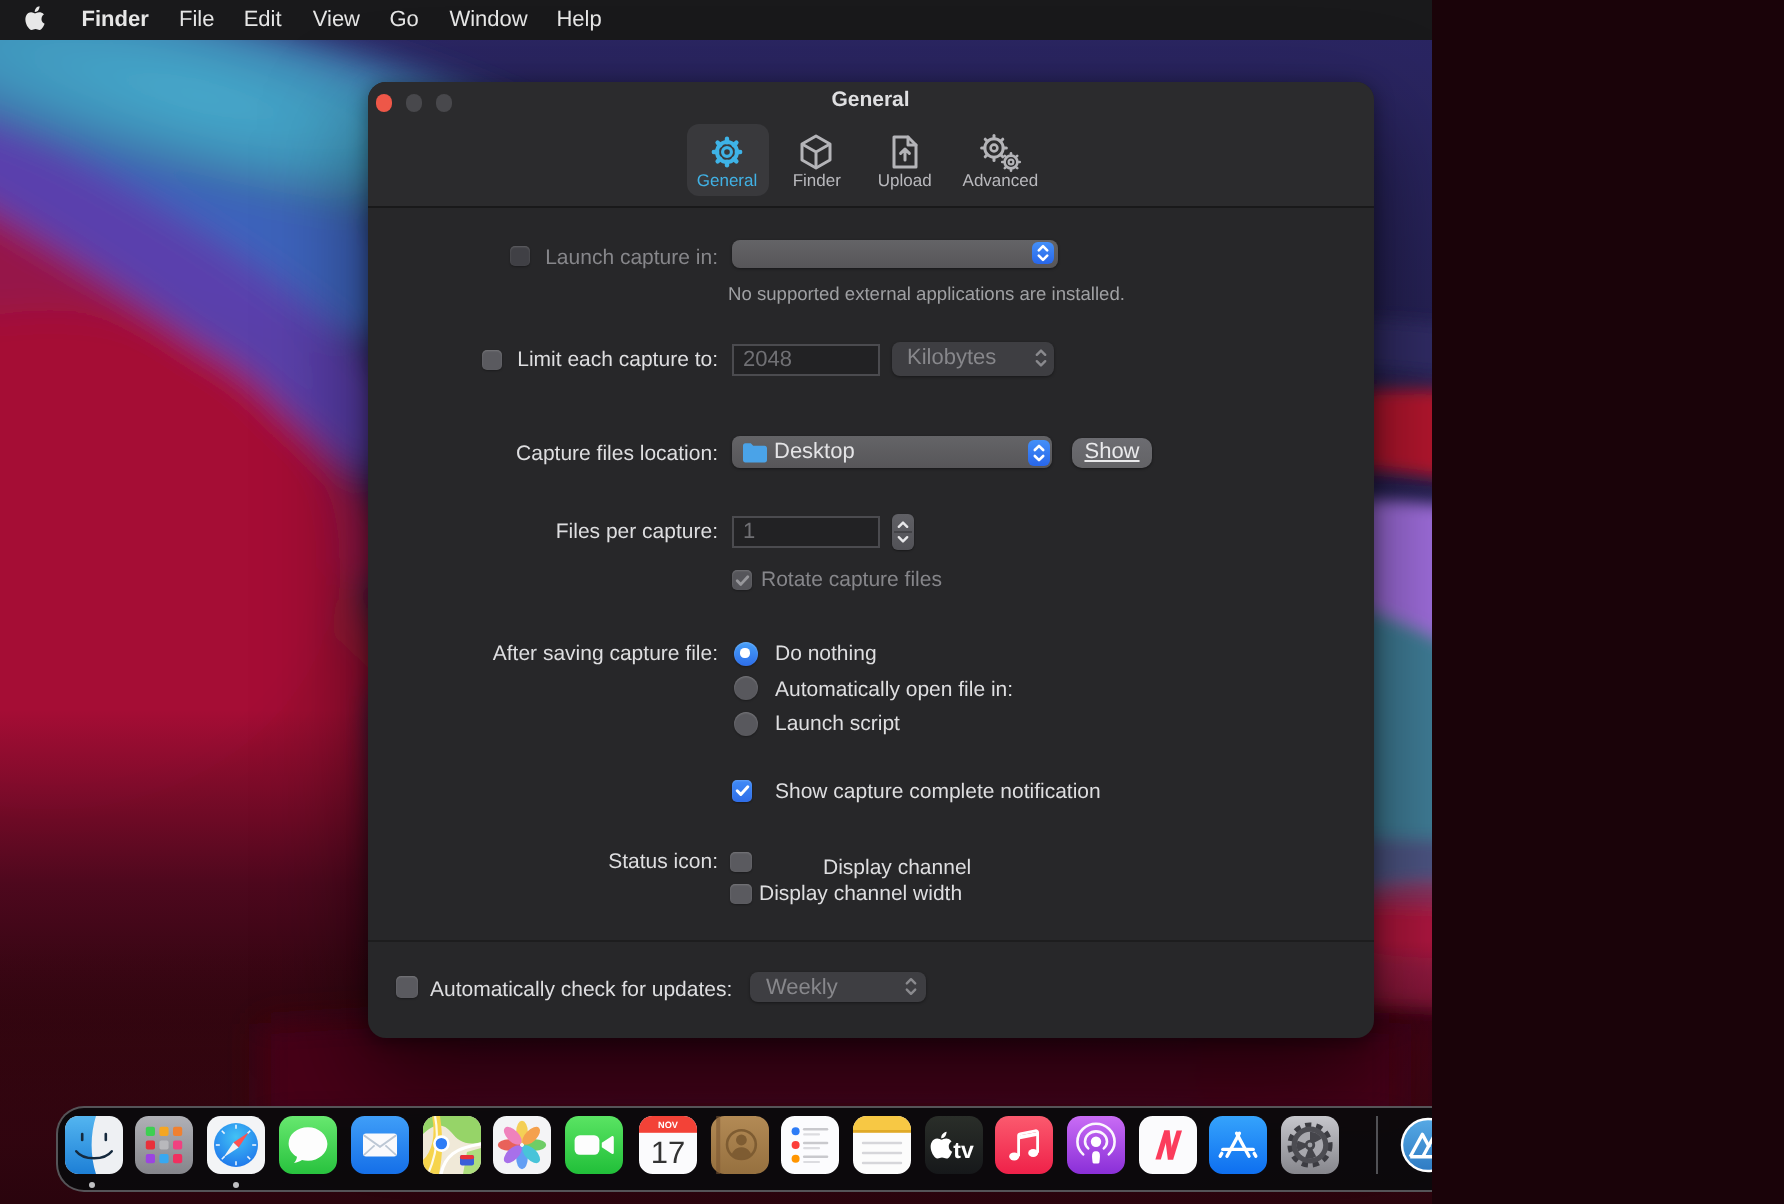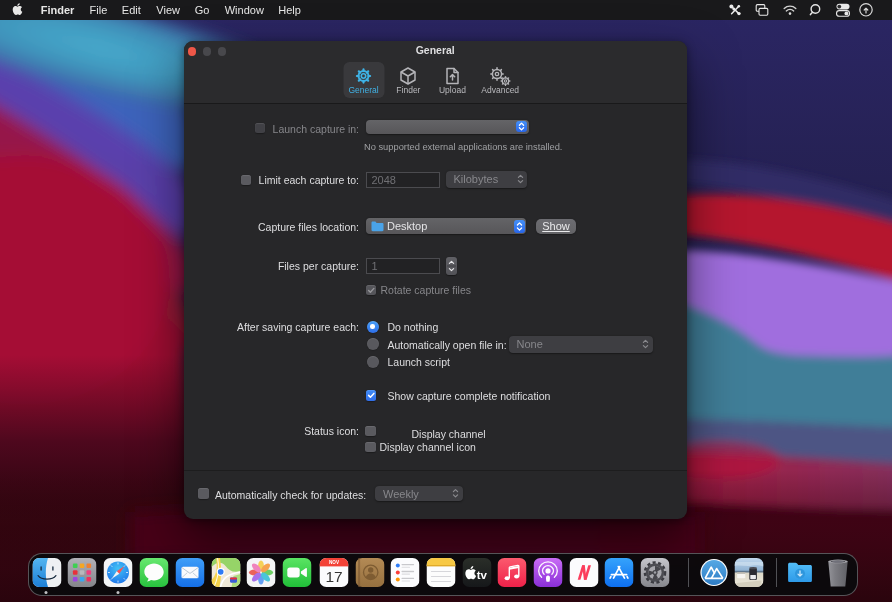--- a/index.html
+++ b/index.html
@@ -1,17 +1,17 @@
 <!DOCTYPE html>
 <html><head>
 <meta charset="utf-8">
 <style>
 html,body{margin:0;padding:0;width:892px;height:602px;overflow:hidden;background:#1a0309;}
 *{box-sizing:border-box;font-family:"Liberation Sans",sans-serif;}
-#screen{position:relative;width:892px;height:602px;overflow:hidden;}
+#screen{position:relative;width:716px;height:602px;overflow:hidden;}
 #wall{position:absolute;left:0;top:0;width:892px;height:602px;}
 
 #menubar{position:absolute;left:0;top:0;width:892px;height:20px;background:#19191b;color:#e6e6e6;font-size:11px;}
 #menubar .mi{position:absolute;top:0;height:20px;line-height:20px;transform:translateX(-50%);white-space:nowrap;}
 #menubar .b{font-weight:bold;}
 .mricon{position:absolute;top:0;height:20px;transform:translateX(-50%);}
 
 #win{position:absolute;left:183.5px;top:40.5px;width:503.5px;height:478px;background:#272729;border-radius:9px;box-shadow:0 22px 50px rgba(0,0,0,.55),0 2px 10px rgba(0,0,0,.45);}
 #titlebar{position:absolute;left:0;top:0;width:100%;height:63px;background:#2b2b2d;border-radius:9px 9px 0 0;border-bottom:1px solid #19191a;}
 .tl{position:absolute;top:6.5px;width:8.6px;height:8.6px;border-radius:50%;}
@@ -327,50 +327,39 @@
         </svg>
   </div>
 
   <div class="cb chkdis" style="left:182px;top:244px;">
         <svg width="10.5" height="10.5" viewBox="0 0 10.5 10.5">
           <path d="M2.6 5.4 L4.4 7.2 L7.9 3.4" stroke="#97979b" stroke-width="1.4" fill="none" stroke-linecap="round" stroke-linejoin="round"></path>
         </svg>
       </div>
   <div class="lab dim" style="left:197px;top:243.5px;">Rotate capture files</div>
 
-  <div class="lab rlab" style="right:328px;top:280.5px;">After saving capture each:</div>
+  <div class="lab rlab" style="right:328px;top:280.5px;">After saving capture file:</div>
   <div class="radio sel" style="left:183px;top:280px;"></div>
   <div class="lab" style="left:204px;top:280.5px;">Do nothing</div>
   <div class="radio" style="left:183px;top:297.5px;"></div>
   <div class="lab" style="left:204px;top:298px;">Automatically open file in:</div>
-  <div class="popup dis" style="left:325px;top:295px;width:144px;height:17px;">
-    <div class="ptext dis">None</div>
-    <div class="pstep g">
-          <svg width="11" height="14" viewBox="0 0 11 14" style="position:absolute;left:0;top:0">
-            <g stroke="#8a8a8e" stroke-width="1.2" fill="none" stroke-linecap="round" stroke-linejoin="round">
-              <path d="M3.4 5.4 L5.5 3.3 L7.6 5.4"></path>
-              <path d="M3.4 8.6 L5.5 10.7 L7.6 8.6"></path>
-            </g>
-          </svg>
-        </div>
-  </div>
   <div class="radio" style="left:183px;top:315px;"></div>
   <div class="lab" style="left:204px;top:315.5px;">Launch script</div>
   <div class="cb chk" style="left:182px;top:349.5px;">
         <svg width="10.5" height="10.5" viewBox="0 0 10.5 10.5">
           <path d="M2.6 5.4 L4.4 7.2 L7.9 3.4" stroke="#fff" stroke-width="1.5" fill="none" stroke-linecap="round" stroke-linejoin="round"></path>
         </svg>
       </div>
   <div class="lab" style="left:204px;top:349.5px;">Show capture complete notification</div>
 
   <div class="lab rlab" style="right:328px;top:384.5px;">Status icon:</div>
   <div class="cb" style="left:181.5px;top:385px;"></div>
   <div class="lab" style="left:196px;top:387px;margin-left:32px;">Display channel</div>
   <div class="cb" style="left:181.5px;top:401px;"></div>
-  <div class="lab" style="left:196px;top:400.5px;">Display channel icon</div>
+  <div class="lab" style="left:196px;top:400.5px;">Display channel width</div>
 
   <div id="sep"></div>
 
   <div class="cb" style="left:14.2px;top:447.5px;width:11px;height:11px;"></div>
   <div class="lab" style="left:31.5px;top:448px;">Automatically check for updates:</div>
   <div class="popup dis" style="left:191.5px;top:445.3px;width:87.5px;height:15.5px;">
     <div class="ptext dis">Weekly</div>
     <div class="pstep g">
           <svg width="11" height="12.5" viewBox="0 0 11 12.5" style="position:absolute;left:0;top:0">
             <g stroke="#8a8a8e" stroke-width="1.2" fill="none" stroke-linecap="round" stroke-linejoin="round">

